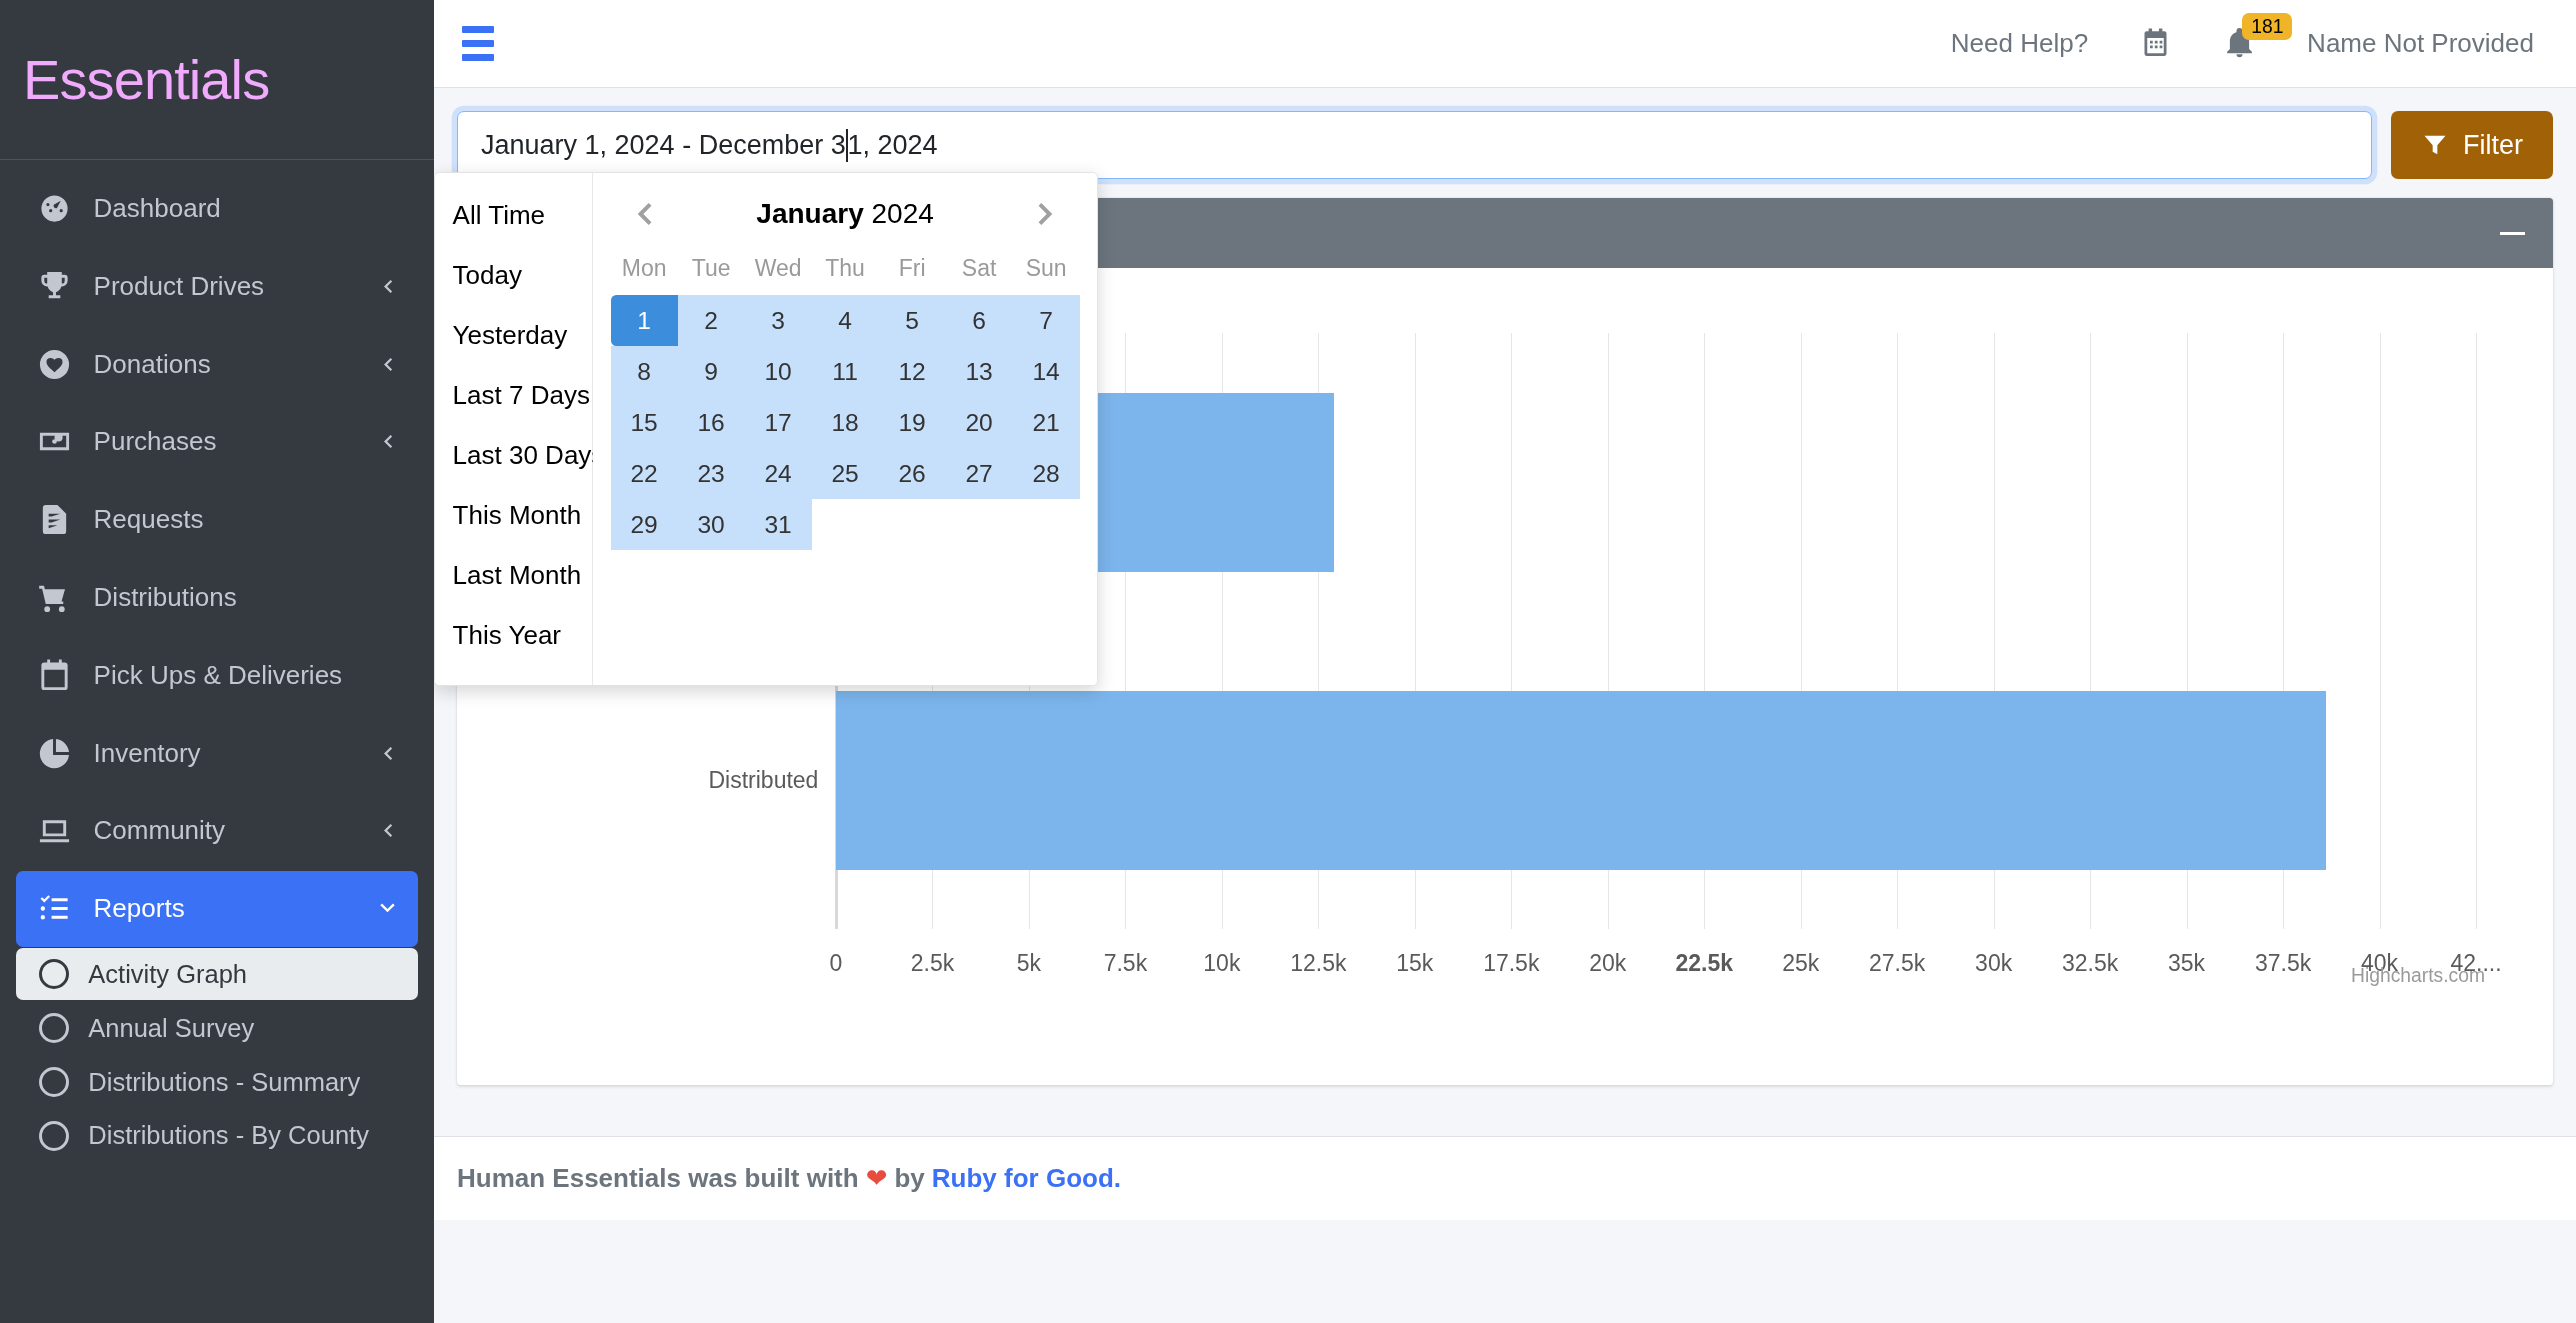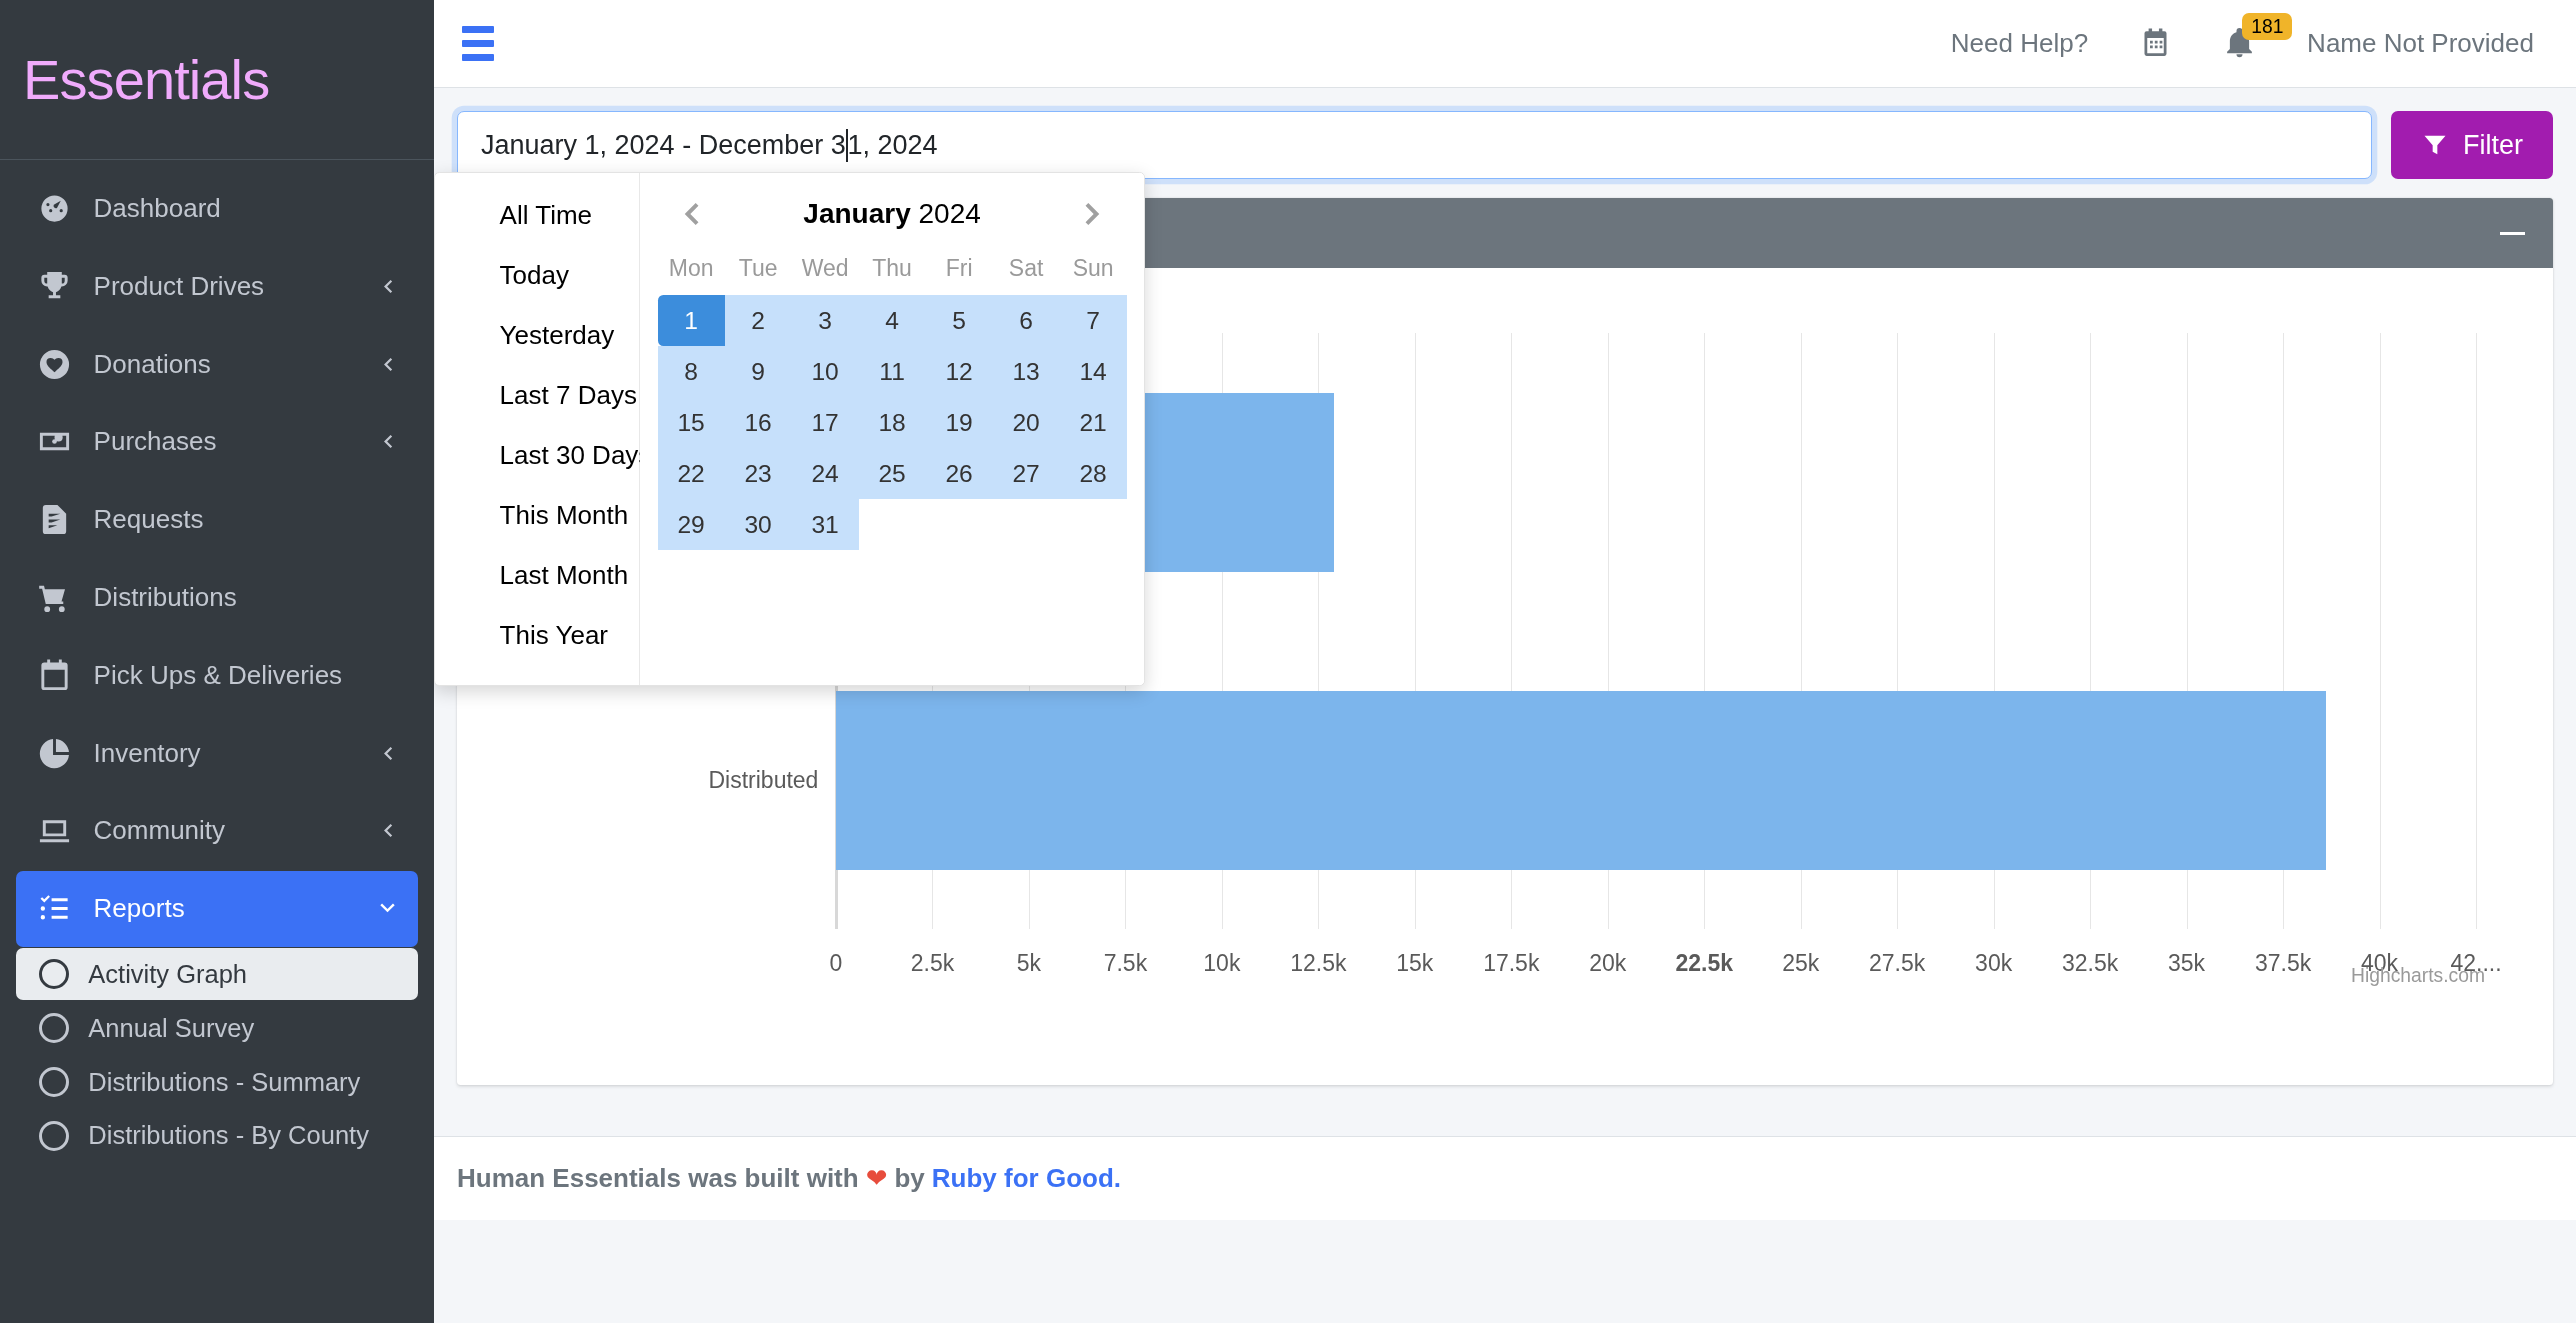--- a/index.html
+++ b/index.html
@@ -104,35 +104,35 @@
     display: flex; align-items: center; padding: 0 23px;
     font-size: 27px; color: #212529; cursor: text;
     position: relative;
   }
   .caret-bar {
     display: inline-block; width: 1.8px; height: 33px;
     background: #212529; margin: 0 0px 0 0px;
     vertical-align: middle;
   }
   .filter-btn {
-    height: 68px; background: #a21caf; color: #fff;
+    height: 68px; background: #a16207; color: #fff;
     border: none; border-radius: 7px; cursor: pointer;
     font-size: 27px; padding: 0 30px;
     display: flex; align-items: center; gap: 14px;
     white-space: nowrap;
   }
   .filter-btn svg { fill: #fff; }
 
   
   .datepicker {
     position: absolute; left: 0px; top: 84px;
     display: flex; background: #fff;
     border: 0.9px solid #e3e3e3; border-radius: 5.3px;
     box-shadow: 0 5.3px 17.6px rgba(0,0,0,0.16);
-    z-index: 50; overflow: hidden; padding-left: 47px;
+    z-index: 50; overflow: hidden;
   }
   .dp-presets {
     width: 158px; padding: 12.3px 0 19.3px 0;
     border-right: 0.9px solid #e8e8e8; background: #fff;
   }
   .dp-preset {
     padding: 8.8px 17.6px; font-size: 26px; color: #000;
     cursor: pointer; white-space: nowrap; height: 60px;
     display: flex; align-items: center;
   }

